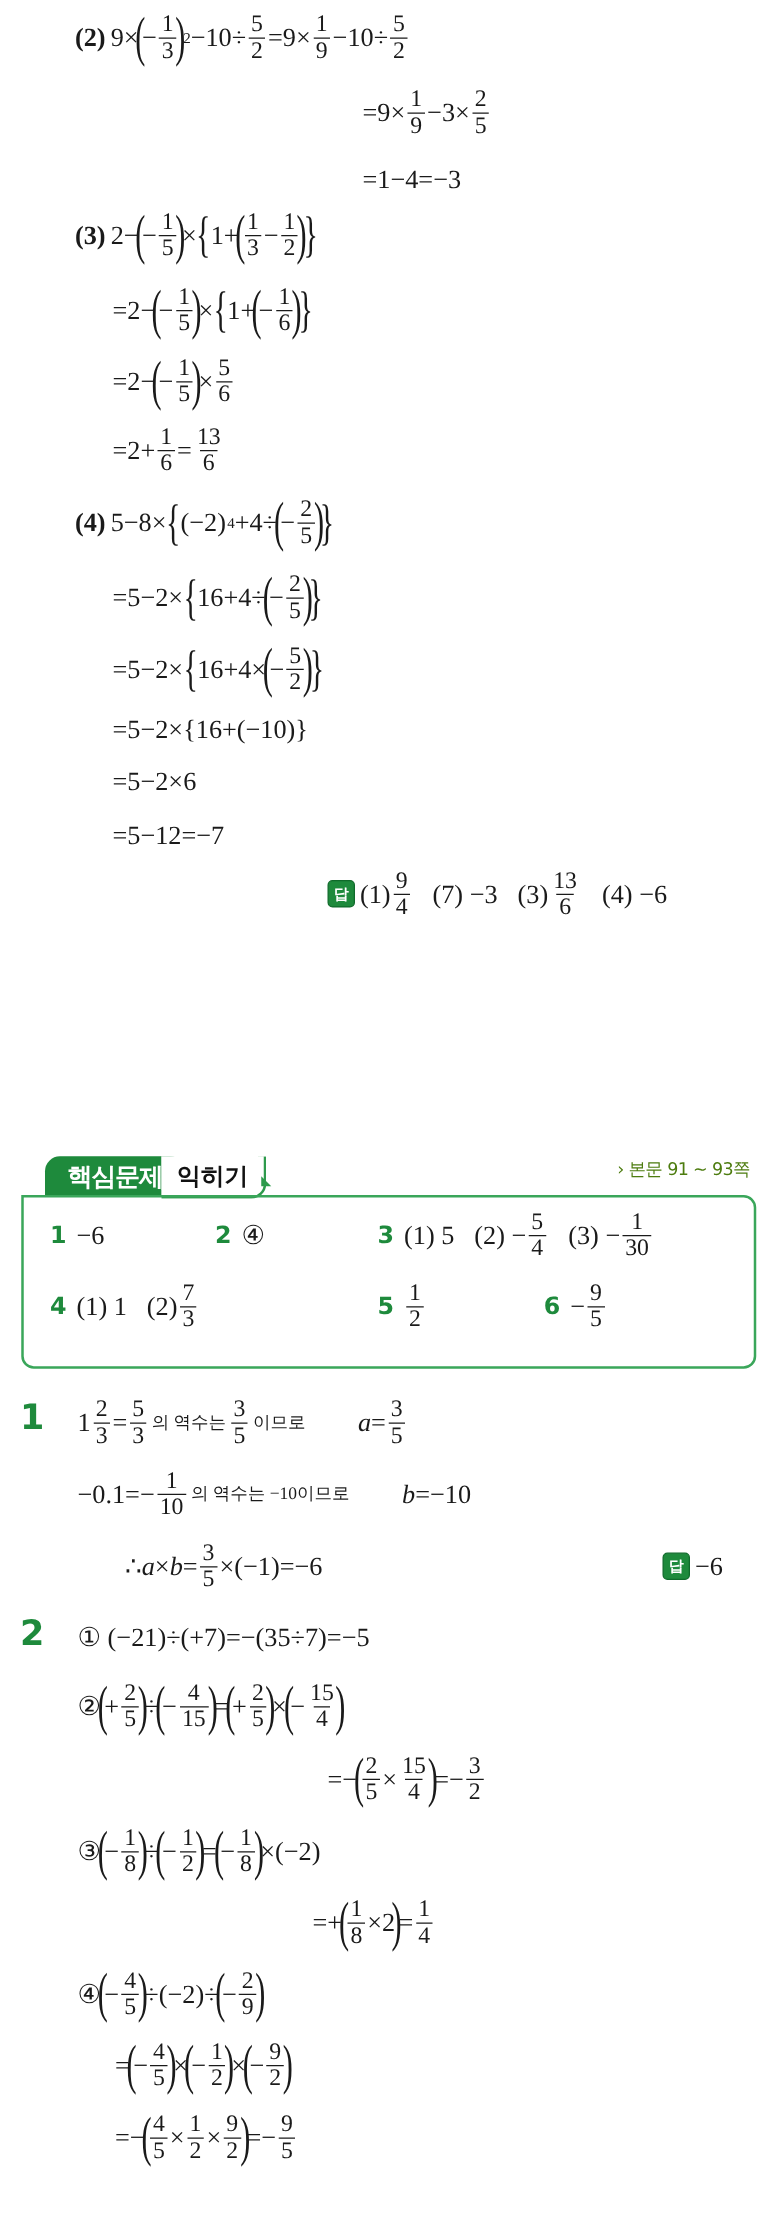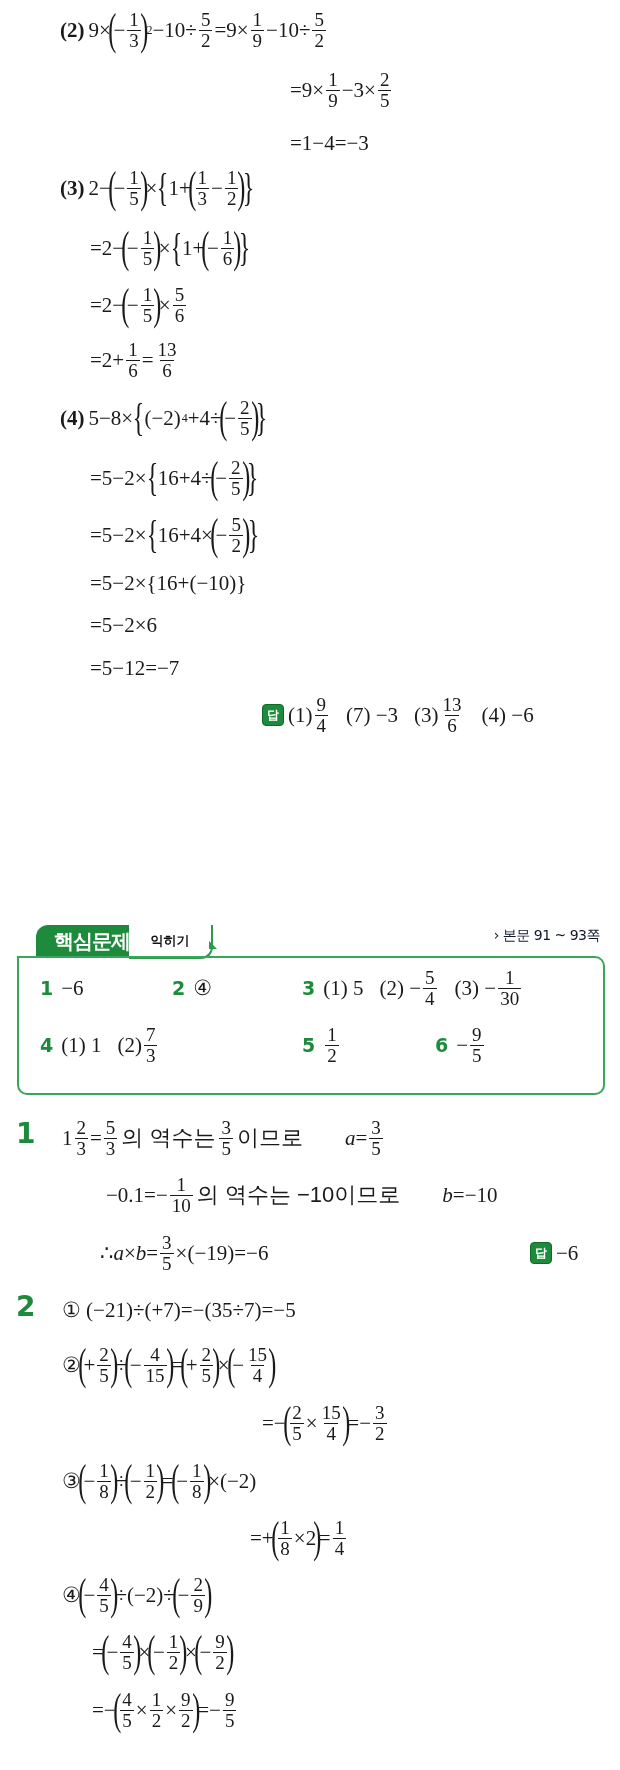--- a/index.html
+++ b/index.html
@@ -16,21 +16,21 @@
     display: inline-flex; flex-direction: column; align-items: center;
     vertical-align: middle; margin: 0 2px; font-size: 19px; line-height: 1.05;
   }
   .frac .num { padding: 0 2px; }
   .frac .den { padding: 0 2px; border-top: 1.5px solid #1a1a1a; }
   .paren { font-size: 44px; line-height: 1; transform: scaleX(0.55); display: inline-block; margin: 0 -6px; font-weight: 300; }
   .brace { font-size: 40px; line-height: 1; transform: scaleX(0.6); display: inline-block; margin: 0 -4px; }
   .sup { font-size: 12px; vertical-align: 16px; margin-left: 1px; }
   .t { display: inline-block; }
   .label { font-weight: bold; margin-right: 4px; }
-  .kor { font-family: Liberation Sans, sans-serif; font-size: 22px; margin: 0 2px; }
+  .kor { font-family: Liberation Serif, serif; font-size: 14px; margin: 0 2px; }
   .ital { font-style: italic; }
   .dap {
     display: inline-flex; align-items: center; justify-content: center;
     width: 20px; height: 20px; background: #1e8a3c; color: #fff;
     border-radius: 4px; font-family: "DejaVu Sans", sans-serif; font-size: 12px; font-weight: bold;
     margin-right: 4px; border: 1px solid #0f6a2a;
   }
   .probnum {
     position: absolute; font-family: "DejaVu Sans", sans-serif; font-weight: bold;
     color: #1e8a3c; font-size: 28px;
@@ -42,30 +42,30 @@
   .core-tab {
     position: absolute; left: 0; top: 0; height: 32px; width: 112px;
     background: #1e8a3c; color: #fff; border-radius: 12px 12px 0 0;
     font-family: "DejaVu Sans", sans-serif; font-weight: bold; font-size: 20px;
     display: flex; align-items: center; justify-content: center; letter-spacing: -1px; margin-left: 19px;
   }
   .core-tab2 {
     position: absolute; left: 112px; top: 0; height: 32px; width: 82px;
     background: #fff; border: 2px solid #2e9a4c; border-left: none; border-top: none;
     border-radius: 0 0 12px 0;
-    font-family: "DejaVu Sans", sans-serif; font-weight: bold; font-size: 13px; color: #111;
+    font-family: "DejaVu Sans", sans-serif; font-weight: bold; font-size: 19px; color: #111;
     display: flex; align-items: center; justify-content: center;
   }
   .core-tri {
     position: absolute; left: 192px; top: 16px; width: 0; height: 0;
     border-left: 8px solid #2e9a4c; border-top: 8px solid transparent; border-bottom: 0 solid transparent;
   }
   .core-ref {
     position: absolute; right: 4px; top: 2px; font-family: "DejaVu Sans", sans-serif;
-    font-size: 14px; color: #0f172a; letter-spacing: -0.5px;
+    font-size: 14px; color: #4d7c0f; letter-spacing: -0.5px;
   }
   .core-box {
     position: absolute; left: 17px; top: 956px; width: 584px; height: 135px;
     border: 2px solid #3aa65a; border-radius: 0 10px 10px 10px;
   }
   .ansnum { font-family: "DejaVu Sans", sans-serif; font-weight: bold; color: #1e8a3c; font-size: 19px; margin-right: 8px; }
 </style>
 </head>
 <body>
 
@@ -336,42 +336,42 @@
       </span>
       <span class="kor">이므로</span>
       <span class="gap" style="width: 40px;"></span>
       <span class="t ital">a</span>
       <span class="t">=</span>
       <span class="frac">
         <span class="num">3</span>
         <span class="den">5</span>
       </span>
     </div>
-    <div class="line" style="left: 62px; top: 1170px; margin-left: 44px;">
+    <div class="line" style="left: 62px; top: 1170px;">
       <span class="t">−0.1=−</span>
       <span class="frac">
         <span class="num">1</span>
         <span class="den">10</span>
       </span>
       <span class="kor">의 역수는 −10이므로</span>
       <span class="gap" style="width: 40px;"></span>
       <span class="t ital">b</span>
       <span class="t">=−10</span>
     </div>
     <div class="line" style="left: 100px; top: 1228px;">
       <span class="t">∴ </span>
       <span class="t ital">a</span>
       <span class="t">×</span>
       <span class="t ital">b</span>
       <span class="t">=</span>
       <span class="frac">
         <span class="num">3</span>
         <span class="den">5</span>
       </span>
-      <span class="t">×(−19)=−6</span>
+      <span class="t">×(−1)=−6</span>
     </div>
     <div class="line" style="left: 530px; top: 1228px;">
       <span class="dap">답</span>
       <span class="t">−6</span>
     </div>
     <div class="probnum" style="left: 16px; top: 1290px;">2</div>
     <div class="line" style="left: 62px; top: 1285px;">
       <span class="t">① (−21)÷(+7)=−(35÷7)=−5</span>
     </div>
     <div class="line" style="left: 62px; top: 1340px;">

